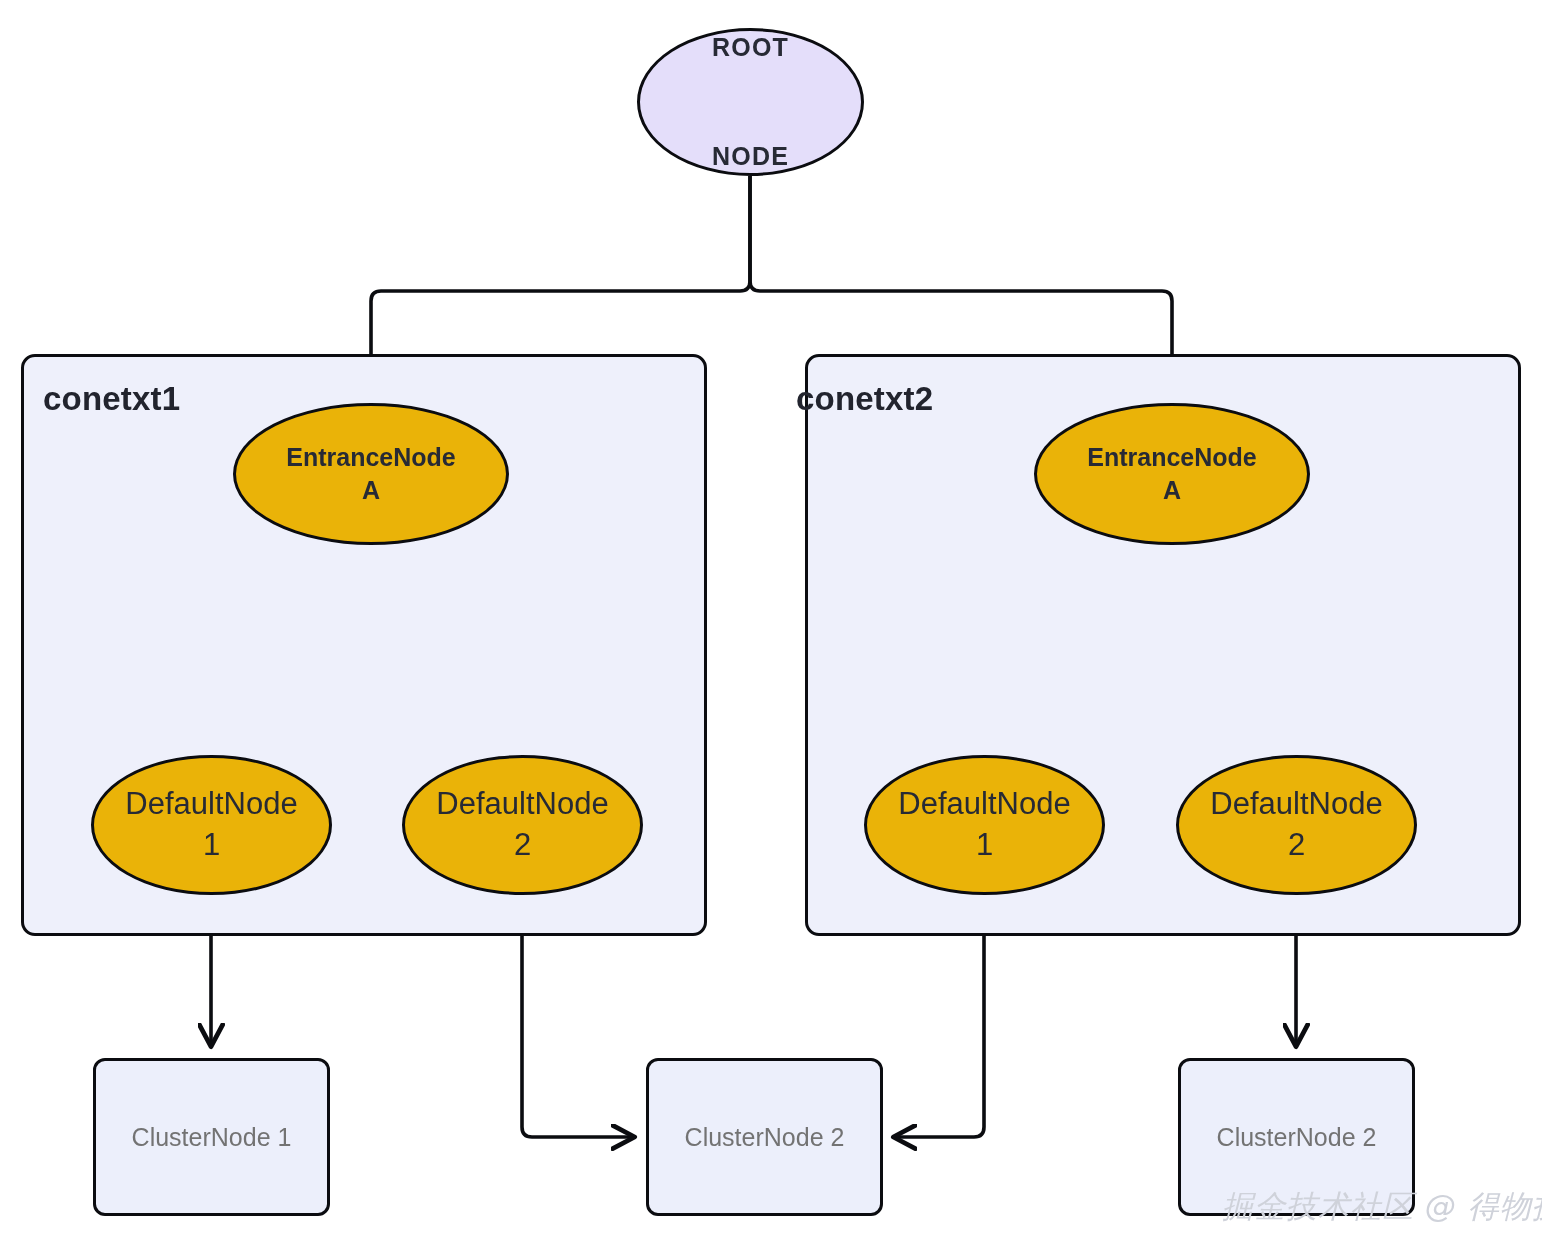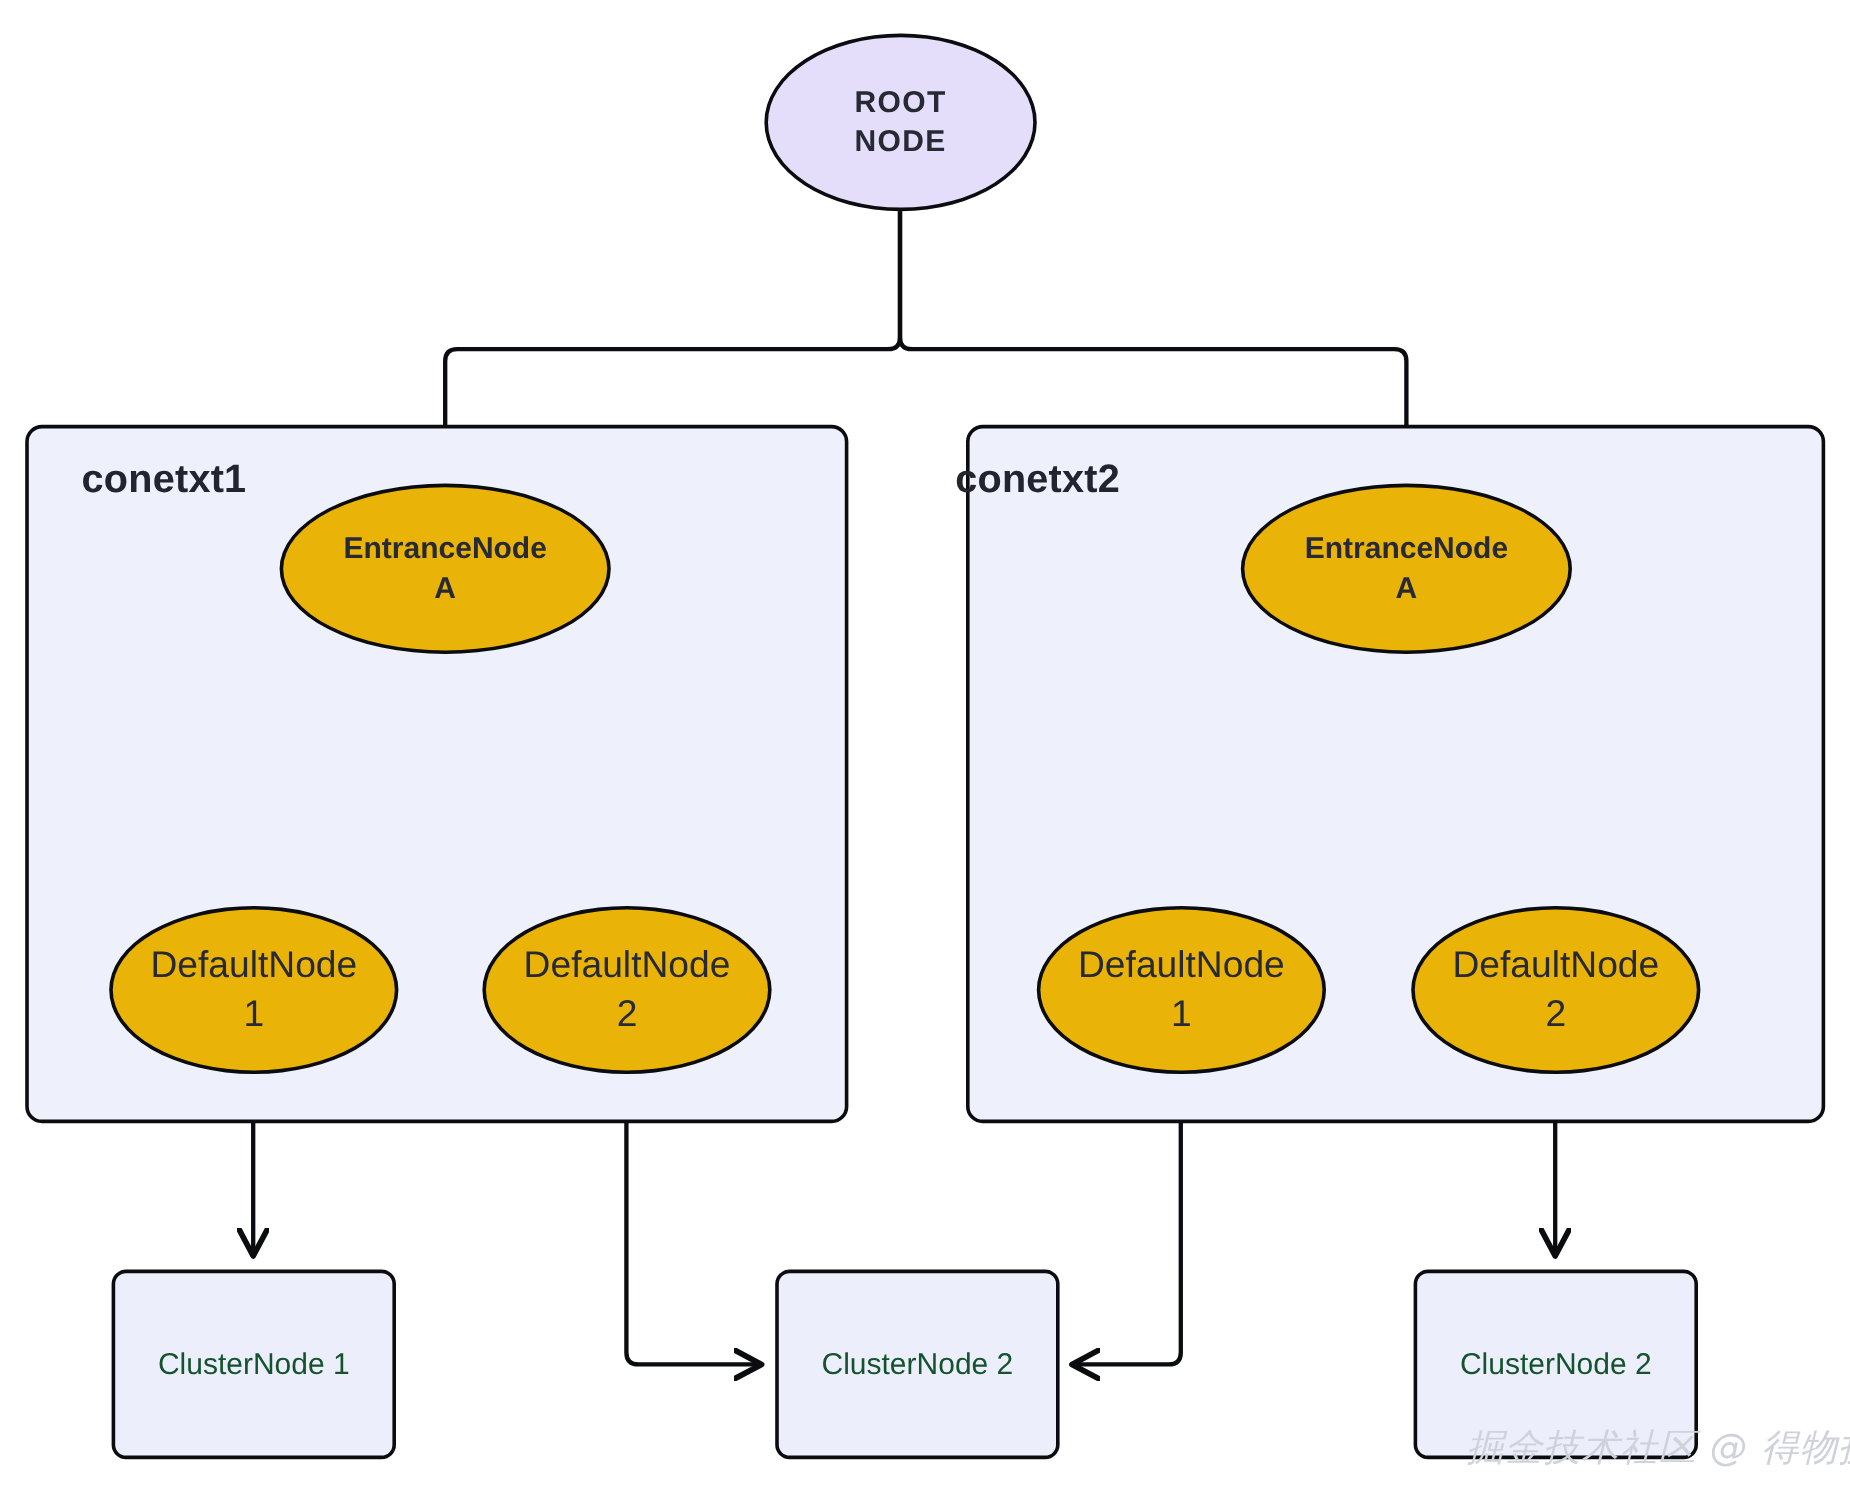--- a/index.html
+++ b/index.html
@@ -79,21 +79,21 @@
     box-sizing: border-box;
     background: #eceffb;
     border: 3.5px solid #0b0c10;
     border-radius: 12px;
     display: flex;
     align-items: center;
     justify-content: center;
     text-align: center;
     font-size: 25px;
     font-weight: 400;
-    color: #14532d;
+    color: #737373;
   }
 
   
   .watermark {
     position: absolute;
     font-size: 31px;
     color: #cfd2da;
     white-space: nowrap;
     font-family: "DejaVu Sans", "Liberation Sans", sans-serif;
     font-style: italic;
@@ -130,26 +130,26 @@
 
       <path d="M 522 895 L 522 1127 Q 522 1137 532 1137 L 632 1137" marker-end="url(#arrow)"></path>
 
       <path d="M 984 895 L 984 1127 Q 984 1137 974 1137 L 896 1137" marker-end="url(#arrow)"></path>
 
       <path d="M 1296 895 L 1296 1044" marker-end="url(#arrow)"></path>
     </g>
   </svg>
 
   <div class="context-box" style="left:21px; top:354px; width:686px; height:582px;"></div>
-  <div class="context-label" style="left:68px; top:380px;">conetxt1</div>
+  <div class="context-label" style="left:43px; top:380px;">conetxt1</div>
 
   <div class="context-box" style="left:805px; top:354px; width:716px; height:582px;"></div>
   <div class="context-label" style="left:796px; top:380px;">conetxt2</div>
 
-  <div class="ellipse-node root" style="left:637px; top:28px; width:227px; height:148px;">
+  <div class="ellipse-node root" style="left:637px; top:28px; width:227px; height:148px;justify-content:space-between;">
     <span>ROOT</span>
     <span>NODE</span>
   </div>
 
   <div class="ellipse-node entrance" style="left:233px; top:403px; width:276px; height:142px;">
     <span>EntranceNode</span>
     <span>A</span>
   </div>
 
   <div class="ellipse-node defaultnode" style="left:91px; top:755px; width:241px; height:140px;">

